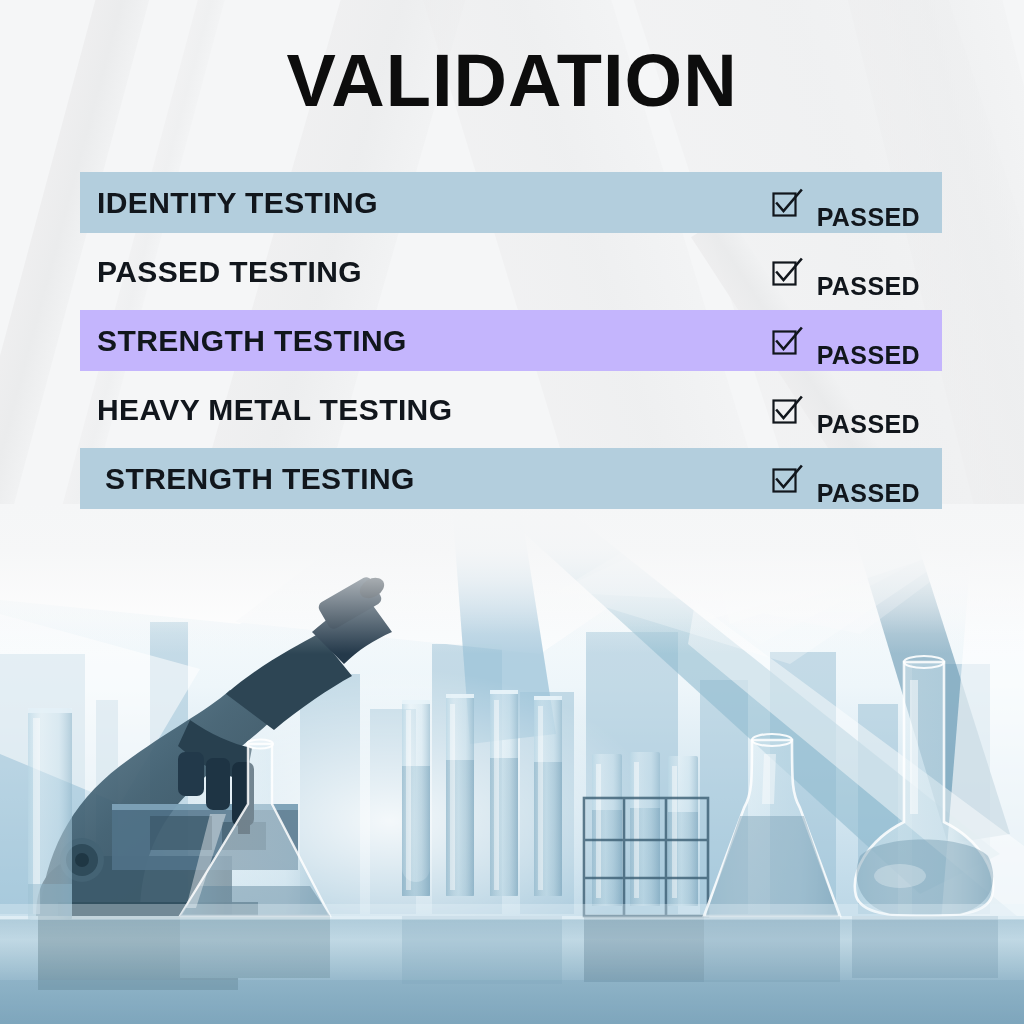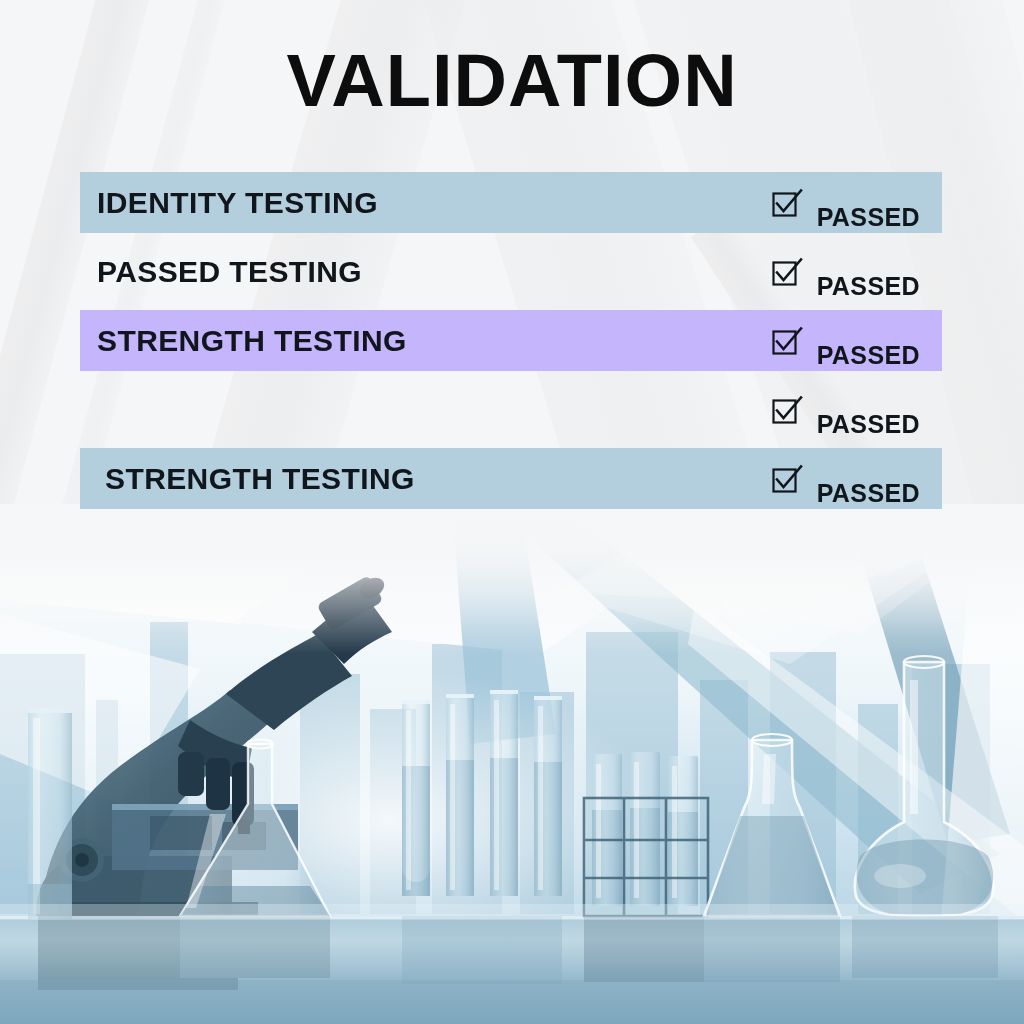--- a/index.html
+++ b/index.html
@@ -142,20 +142,21 @@
       <span class="status">
         <svg class="cbox" viewBox="0 0 32 32">
           <rect x="2.5" y="6.5" width="22" height="22" fill="none" stroke="#11161c" stroke-width="2.2"></rect>
           <path d="M6 16.5 L12.5 24 L30 3.5" fill="none" stroke="#11161c" stroke-width="2.6" stroke-linecap="square" stroke-linejoin="miter"></path>
         </svg>
         <span class="status-text">PASSED</span>
       </span>
     </div>
 
     <div class="row plain">
+      <span class="row-label">HEAVY METAL TESTING</span>
       <span class="status">
         <svg class="cbox" viewBox="0 0 32 32">
           <rect x="2.5" y="6.5" width="22" height="22" fill="none" stroke="#11161c" stroke-width="2.2"></rect>
           <path d="M6 16.5 L12.5 24 L30 3.5" fill="none" stroke="#11161c" stroke-width="2.6" stroke-linecap="square" stroke-linejoin="miter"></path>
         </svg>
         <span class="status-text">PASSED</span>
       </span>
     </div>
 
     <div class="row shaded">

